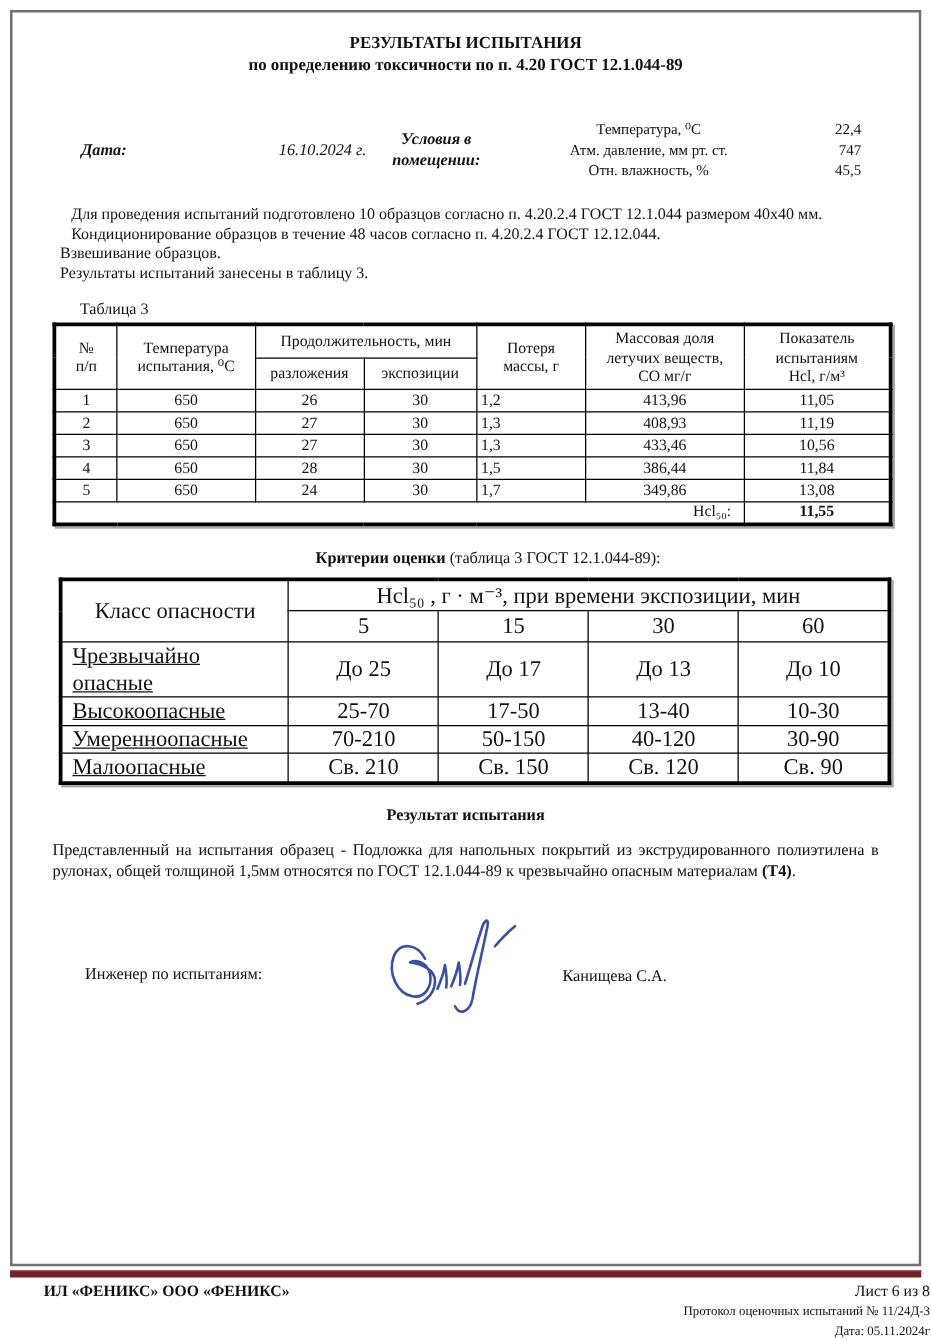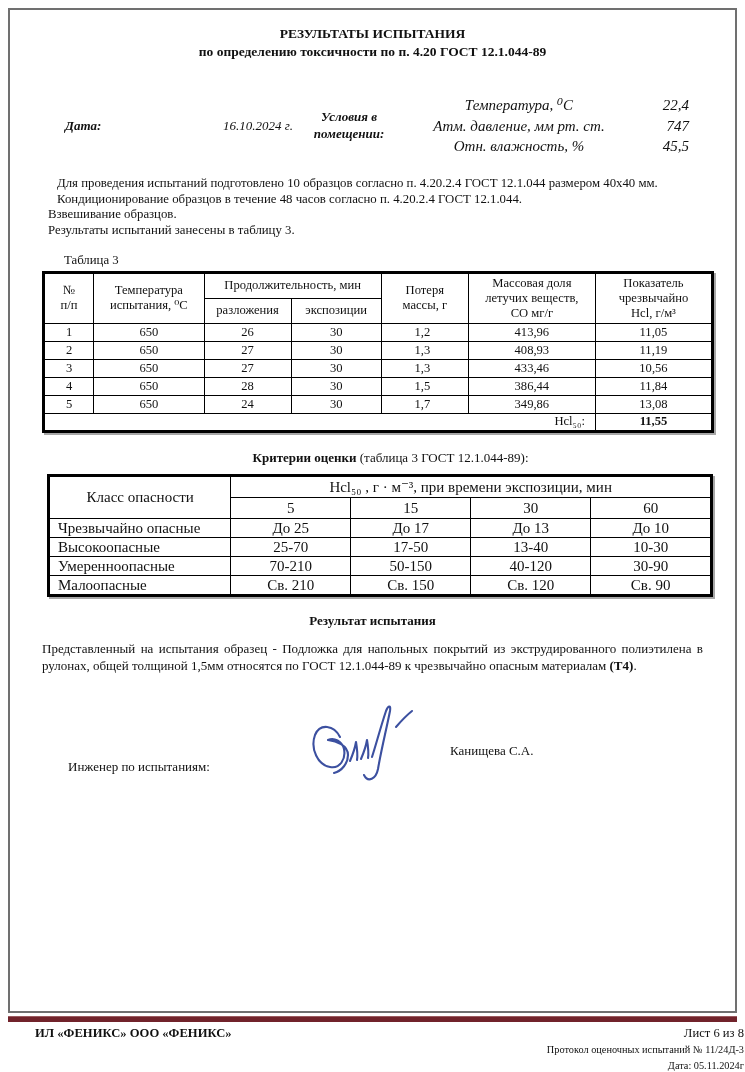--- a/index.html
+++ b/index.html
@@ -14,61 +14,61 @@
   .title-block { margin-top:15px; text-align:center; font-weight:bold;
     font-size:13.5px; line-height:1.35; }
 
   
   .meta-row { display:flex; align-items:center; margin:34px 40px 0 55px; }
   .date-label { width:88px; font-weight:bold; font-style:italic; font-size:13px; }
   .date-value { width:140px; font-style:italic; font-size:13px;text-align:right; }
   .cond-label { width:112px; text-align:center; font-weight:bold; font-style:italic;
     font-size:13px; line-height:1.3; }
   .cond-table { flex:1; margin-left:8px; }
-  .cond-row { display:flex; font-style:italic; font-size:15px; line-height:1.35; }
+  .cond-row { display:flex; font-size:12px; line-height:1.35; }
   .cond-name { flex:1; text-align:center; }
   .cond-value { width:70px; text-align:right; padding-right:6px; }
 
   
   .intro { margin:20px 30px 0 38px; font-size:12.8px; line-height:1.22; }
   .intro .indent { padding-left:9px; }
 
   
   .tbl-caption { margin:14px 0 3px 54px; font-size:12.8px; }
   table { border-collapse:collapse; background:#fff; }
   .t3 { margin-left:32px; width:672px; border:3px solid #000;
     box-shadow:2px 2px 0 rgba(60,60,60,.45); font-size:12.6px; }
   .t3 th, .t3 td { border:1px solid #000; text-align:center; vertical-align:middle; }
   .t3 th { font-weight:normal; line-height:1.2; padding:2px 2px; }
   .t3 td { height:18px; padding:0 3px; }
   .pre { white-space:pre-line; }
-  .t3 td.right, .t3 th.right { text-align:center; padding-right:8px; }
+  .t3 td.right, .t3 th.right { text-align:left; padding-right:8px; }
   .t3 .sum-label { text-align:right; padding-right:10px; }
   .t3 .sum-value { font-weight:bold; }
 
   .criteria-heading { margin-top:17px; text-align:center; font-size:13px;padding-left:36px; }
   .criteria-heading .b { font-weight:bold; }
 
   .t2 { margin:8px 0 0 37px; width:666px; border:3px solid #000;
-    box-shadow:2px 2px 0 rgba(60,60,60,.45); font-size:15px; }
+    box-shadow:2px 2px 0 rgba(60,60,60,.45); font-size:18px; }
   .t2 th, .t2 td { border:1px solid #000; text-align:center; vertical-align:middle;
     font-weight:normal; line-height:1.2; }
   .t2 th { padding:1px 2px; }
   .t2 td { height:18px; padding:0 3px; }
-  .t2 td.cls { text-align:left; padding-left:8px; }
+  .t2 td.cls { text-align:left; padding-left:8px;text-decoration:underline; }
 
   
   .result-heading { margin-top:16px; text-align:center; font-weight:bold; font-size:13px; }
   .result-text { margin:11px 32px 0 32px; font-size:13px; line-height:1.33;
     text-align:justify; }
   .result-text .b { font-weight:bold; }
 
   
   .sig-row { position:relative; margin:46px 0 0 58px; height:80px; }
-  .sig-role { position:absolute; left:0; top:38px; font-size:13px; }
+  .sig-role { position:absolute; left:0; top:20px; font-size:13px; }
   .sig-mark { position:absolute; left:238px; top:-18px; }
   .sig-name { position:absolute; left:382px; top:22px; font-size:13px; }
 
   
   .footer-bar { position:absolute; left:8px; top:1016px; width:729px; height:6px;
     background:#71232b; border-top:1px solid #9b5a5f; }
   .footer-text { position:absolute; left:35px; top:1026px; width:709px;text-align:right; }
   .footer-top { display:flex; justify-content:space-between; align-items:baseline; }
   .footer-org { font-weight:bold; font-size:12.6px; }
   .footer-sheet { font-size:12.6px; }
@@ -99,21 +99,21 @@
       </div>
       <div class="cond-row">
         <span class="cond-name">Отн. влажность, %</span>
         <span class="cond-value">45,5</span>
       </div>
     </div>
   </div>
 
   <div class="intro">
     <div class="indent">Для проведения испытаний подготовлено 10 образцов согласно п. 4.20.2.4 ГОСТ 12.1.044 размером 40х40 мм.</div>
-    <div class="indent">Кондиционирование образцов в течение 48 часов согласно п. 4.20.2.4 ГОСТ 12.1.044.</div>
+    <div class="indent">Кондиционирование образцов в течение 48 часов согласно п. 4.20.2.4 ГОСТ 12.12.044.</div>
     <div>Взвешивание образцов.</div>
     <div>Результаты испытаний занесены в таблицу 3.</div>
   </div>
 
   <div class="tbl-caption">Таблица 3</div>
 
   <table class="t3">
     <colgroup>
       <col style="width:7.5%">
         <col style="width:16.5%">
@@ -129,21 +129,21 @@
 п/п</th>
         <th rowspan="2" class="pre">Температура
 испытания, ⁰С</th>
         <th colspan="2">Продолжительность, мин</th>
         <th rowspan="2" class="pre">Потеря
 массы, г</th>
         <th rowspan="2" class="pre">Массовая доля
 летучих веществ,
 СО мг/г</th>
         <th rowspan="2" class="pre">Показатель
-чрезвычайно
+испытаниям
 Hcl, г/м³</th>
       </tr>
       <tr>
         <th>разложения</th>
         <th>экспозиции</th>
       </tr>
     </thead>
     <tbody>
       <tr>
         <td>1</td>

